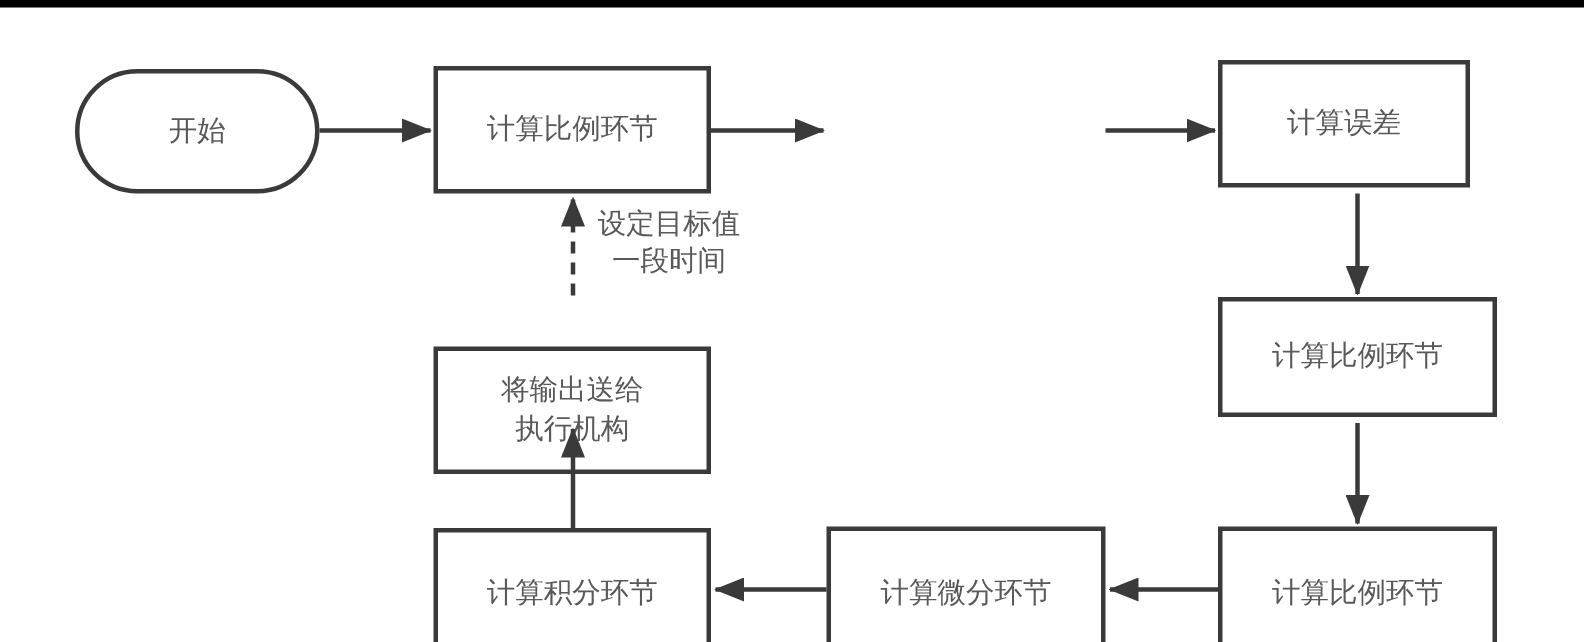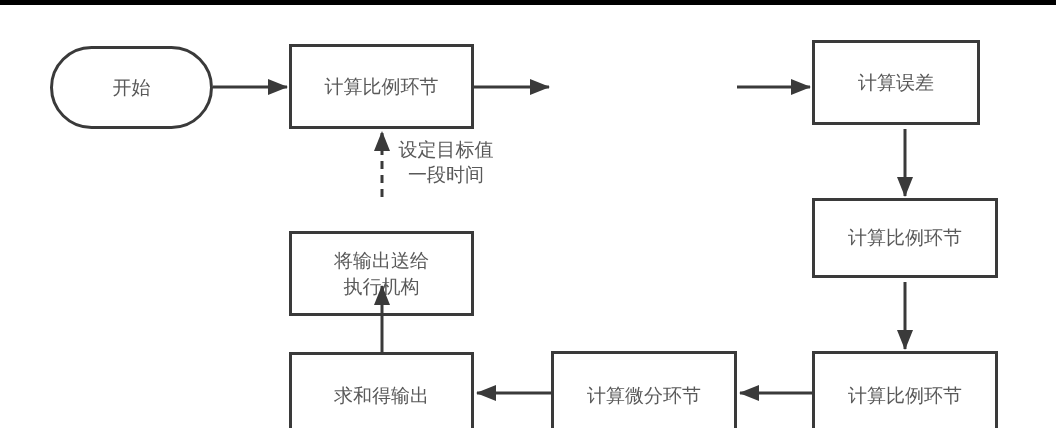--- a/index.html
+++ b/index.html
@@ -80,21 +80,21 @@
   <div class="node" style="left:289px; top:198px; width:185px; height:85px;margin-top:33px;">
     <span>将输出送给
 执行机构</span>
   </div>
 
   <div class="node" style="left:812px; top:198px; width:186px; height:80px;">
     <span>计算比例环节</span>
   </div>
 
   <div class="node" style="left:289px; top:352px; width:185px; height:88px;">
-    <span>求和得输出</span>
+    <span>计算积分环节</span>
   </div>
 
   <div class="node" style="left:551px; top:351px; width:186px; height:89px;">
     <span>计算微分环节</span>
   </div>
 
   <div class="node" style="left:812px; top:351px; width:186px; height:89px;">
     <span>计算比例环节</span>
   </div>
 

